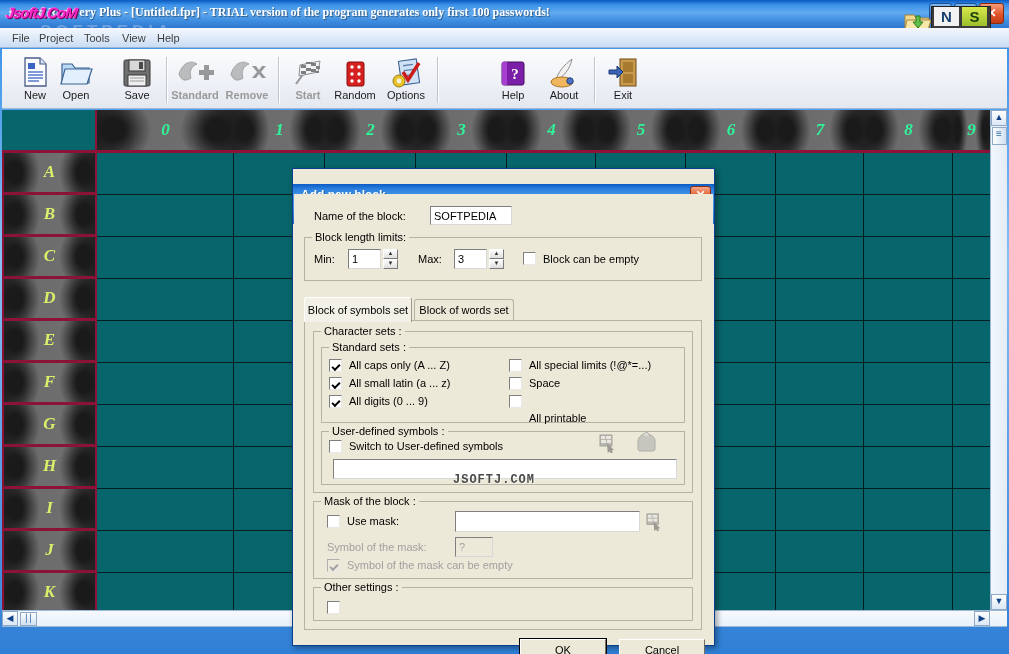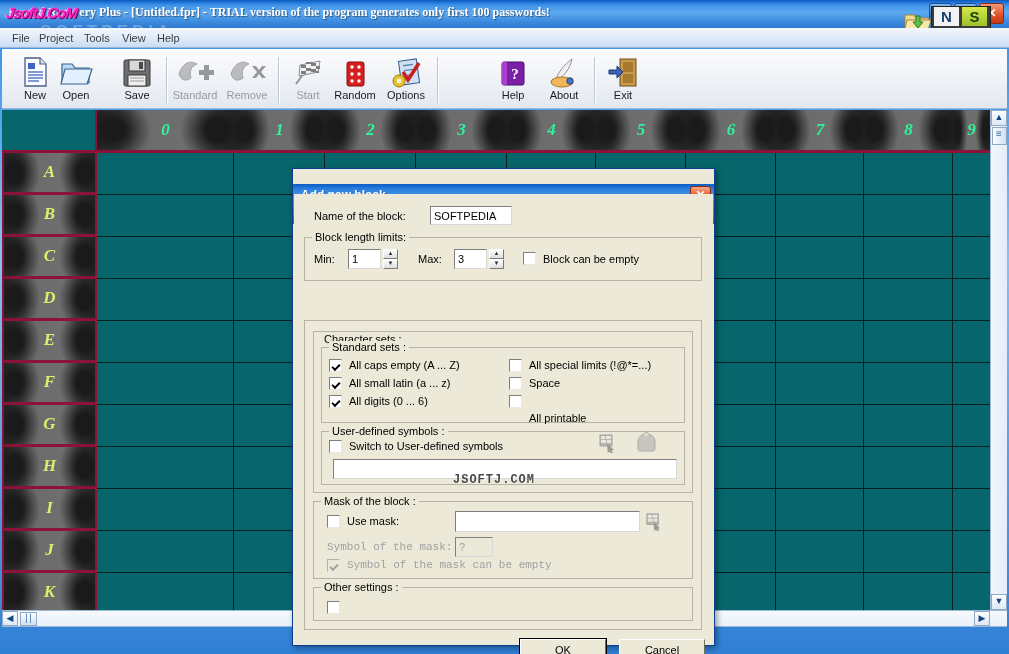--- a/index.html
+++ b/index.html
@@ -108,21 +108,21 @@
     position:absolute;top:4px;width:50px;height:52px;
     text-align:center;
   }
   .tb-ico{
     height:34px;width:50px;display:block;
     position:relative;
   }
   .tb-lab{
     display:block;font-size:11px;color:#1b1b1b;margin-top:1px;
   }
-  .tb-btn.disabled .tb-lab{color:#9a9a9a;}
+  .tb-btn.disabled .tb-lab{color:#9a9a9a;font-weight:bold;}
   .tb-sep{
     position:absolute;top:7px;width:1px;height:46px;
     background:#bfc6d2;border-right:1px solid #fff;
   }
   
   #grid-outer{
     position:absolute;left:2px;top:110px;width:1005px;height:500px;
     background:#0d5b63;
     overflow:hidden;
   }
@@ -238,21 +238,21 @@
     background:linear-gradient(to bottom,#f6a98b,#e35a2d 50%,#bf3a12);
     border:1px solid #8c2a0c;border-radius:3px;
     color:#fff;font-size:12px;font-weight:bold;text-align:center;line-height:17px;
     box-sizing:border-box;
   }
   #dlg-body{
     position:absolute;left:1px;top:25px;width:419px;height:451px;
     background:#ece9d8;
   }
   .lbl{position:absolute;color:#000;font-size:11px;}
-  .lbl.dis{color:#a0a0a0;font-family:Liberation Mono, monospace;}
+  .lbl.dis{color:#a0a0a0;}
   .tfield{
     position:absolute;background:#fff;border:1px solid;
     border-color:#7f7f7f #d8d8d8 #d8d8d8 #7f7f7f;
     box-sizing:border-box;font-size:11px;color:#000;
     padding:1px 3px;line-height:16px;
   }
   .tfield.dis{background:#ece9d8;color:#a0a0a0;}
   .grp{
     position:absolute;border:1px solid #b6b3a4;border-top-color:#b6b3a4;
     box-sizing:border-box;
@@ -614,39 +614,43 @@
       <div class="lbl" style="left:124px;top:59px">Max:</div>
       <div class="tfield" style="left:160px;top:55px;width:33px;height:20px">3</div>
       <div class="spin" style="left:195px;top:55px">
         <div class="spin-up">▲</div>
         <div class="spin-dn">▼</div>
       </div>
 
       <div class="cb" style="left:229px;top:58px"></div>
       <div class="lbl" style="left:249px;top:59px">Block can be empty</div>
 
+      <div class="tabs">
+        <div class="tab active" style="left:0;width:108px">Block of symbols set</div>
+        <div class="tab" style="left:110px;width:100px">Block of words set</div>
+      </div>
 
       <div class="tabpanel">
 
         <div class="grp" style="left:8px;top:10px;width:380px;height:162px"></div>
-        <div class="grp-title" style="left:16px;top:12px">Character sets :</div>
+        <div class="grp-title" style="left:16px;top:4px">Character sets :</div>
 
         <div class="grp" style="left:16px;top:26px;width:364px;height:76px"></div>
         <div class="grp-title" style="left:24px;top:20px">Standard sets :</div>
 
         <div id="jsoft-dlg-wm">JSOFTJ.COM</div>
 
         <div class="cb checked" style="left:24px;top:38px"></div>
-        <div class="lbl" style="left:44px;top:38px">All caps empty (A ... Z)</div>
+        <div class="lbl" style="left:44px;top:38px">All caps only (A ... Z)</div>
 
         <div class="cb checked" style="left:24px;top:56px"></div>
         <div class="lbl" style="left:44px;top:56px">All small latin (a ... z)</div>
 
         <div class="cb checked" style="left:24px;top:74px"></div>
-        <div class="lbl" style="left:44px;top:74px">All digits (0 ... 6)</div>
+        <div class="lbl" style="left:44px;top:74px">All digits (0 ... 9)</div>
 
         <div class="cb" style="left:204px;top:38px"></div>
         <div class="lbl" style="left:224px;top:38px">All special limits (!@*=...)</div>
 
         <div class="cb" style="left:204px;top:56px"></div>
         <div class="lbl" style="left:224px;top:56px">Space</div>
 
         <div class="cb" style="left:204px;top:74px"></div>
         <div class="lbl" style="left:224px;top:91px">All printable</div>
 

